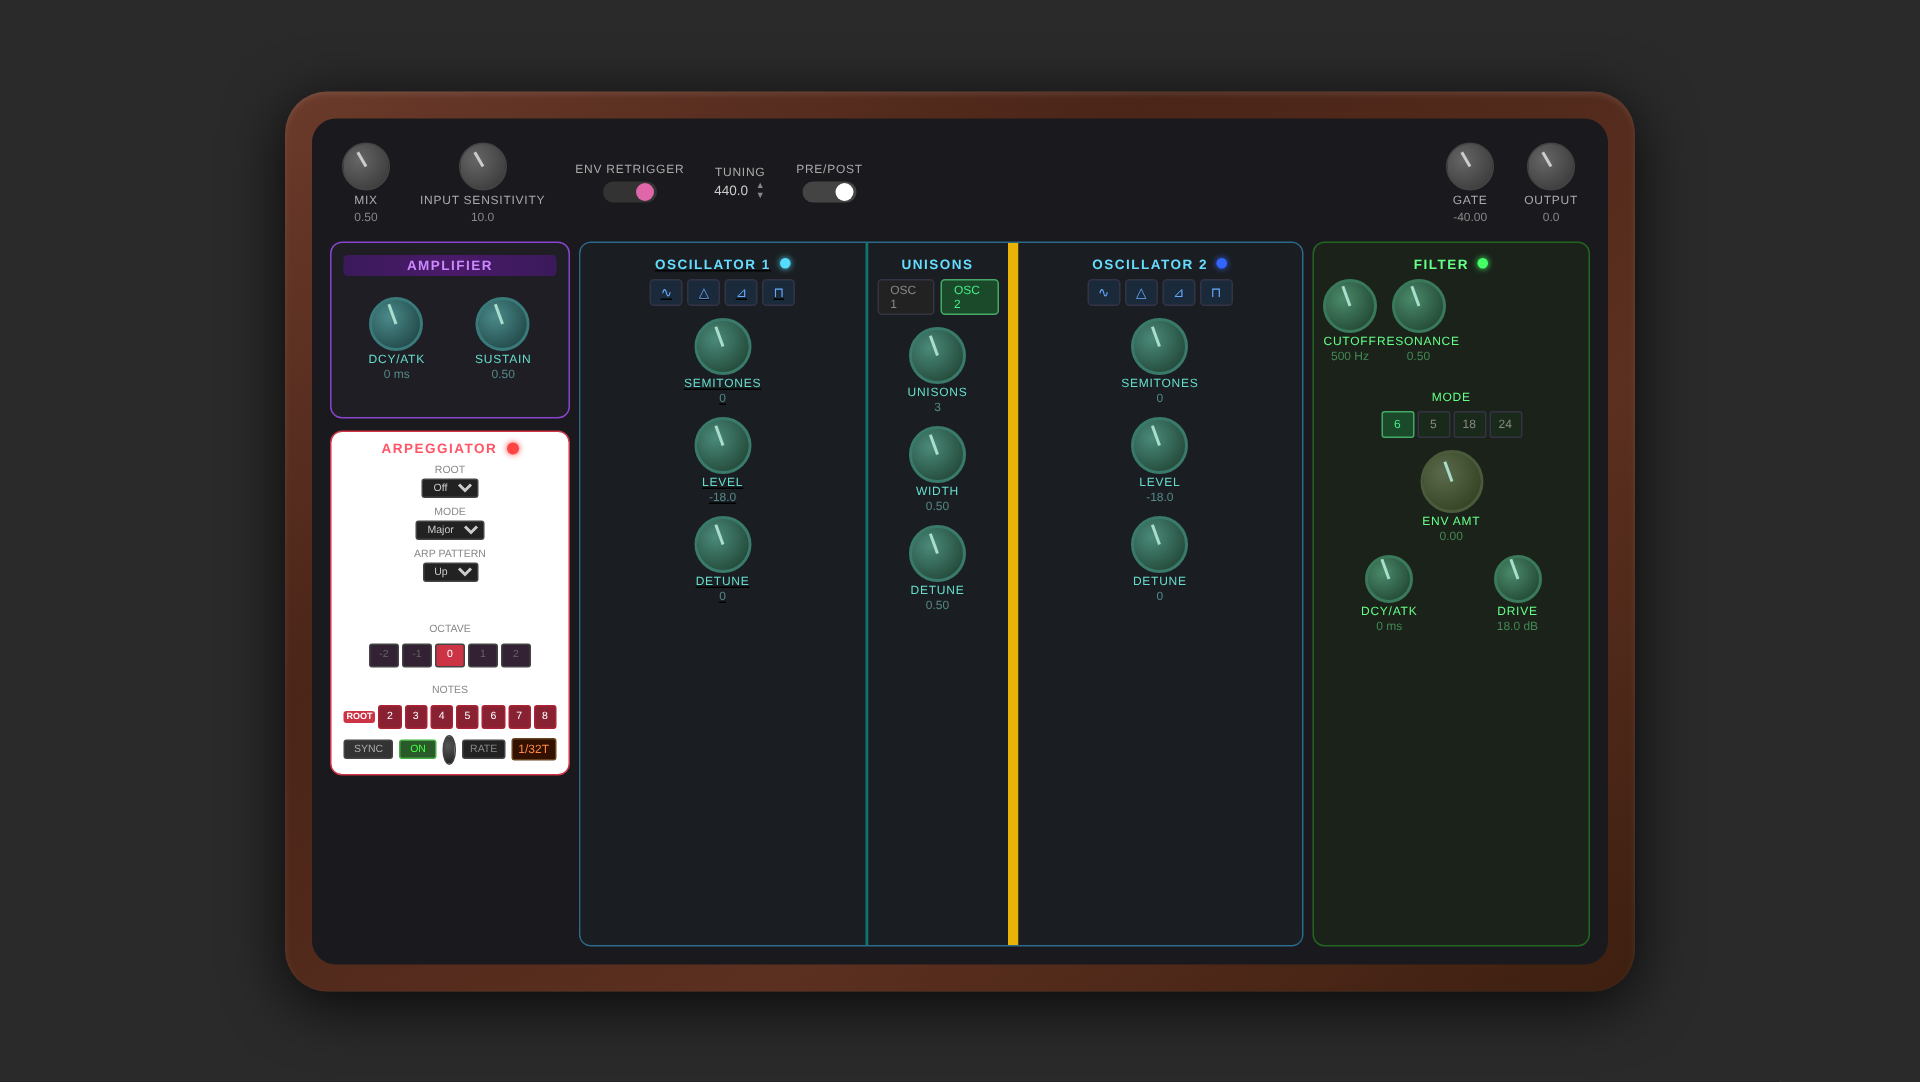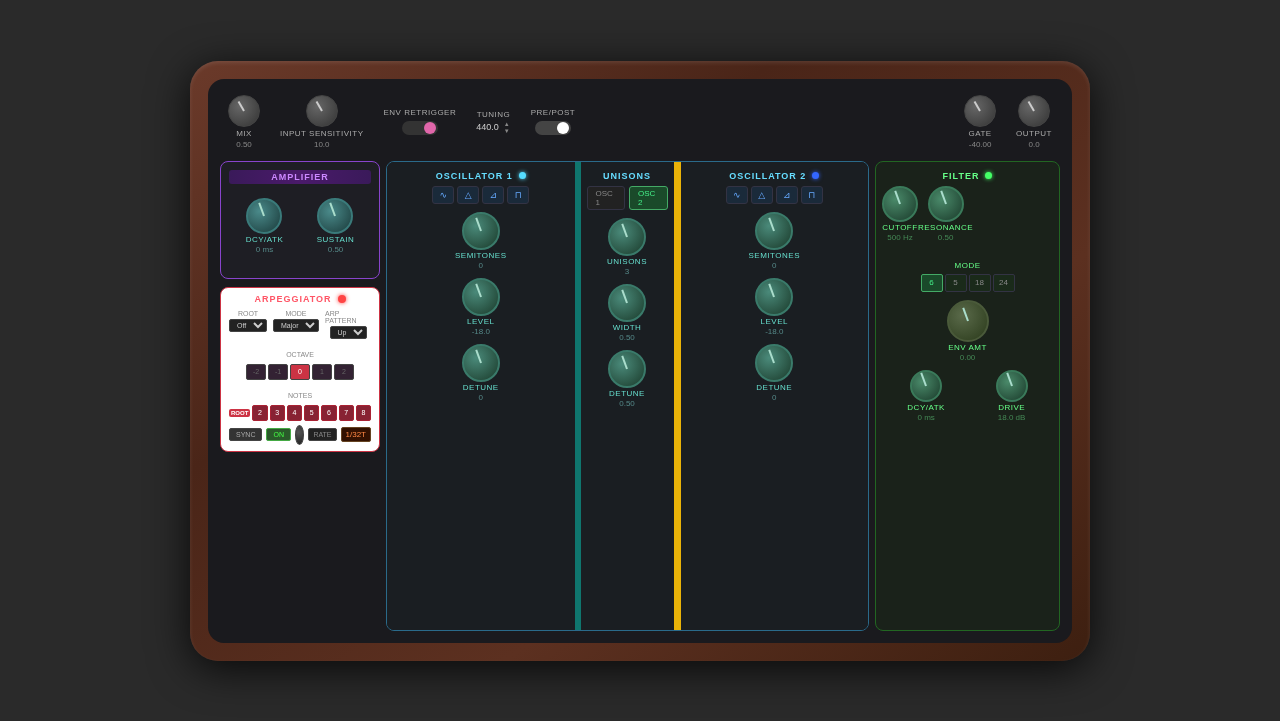--- a/index.html
+++ b/index.html
@@ -269,21 +269,22 @@
       width: 8px;
       height: 8px;
       border-radius: 50%;
       background: #ff4444;
       box-shadow: 0 0 4px #ff4444;
     }
 
     .arp-row {
       display: flex;
       gap: 6px;
-      margin-bottom: 4px;
+      margin-bottom: 20px;
+      flex-direction: column;
     }
 
     .arp-label {
       font-size: 7px;
       color: #888;
       text-transform: uppercase;
       min-width: 20px;
     }
 
     .arp-select {
@@ -483,22 +484,23 @@
       gap: 0;
       flex: 1;
       border: 1px solid #2a6a8a;
       border-radius: 8px;
       overflow: hidden;
     }
 
     .osc1-col {
       flex: 1;
       background: #1a1e22;
-      border-right: 6px solid #0f766e;
+      border-right: 2px solid #0f766e;
       padding: 6px;
+      text-decoration: underline;
     }
 
     .unisons-col {
       width: 100px;
       background: #1a1e22;
       border-right: 7px solid #eab308;
       padding: 6px;
     }
 
     .osc2-col {

